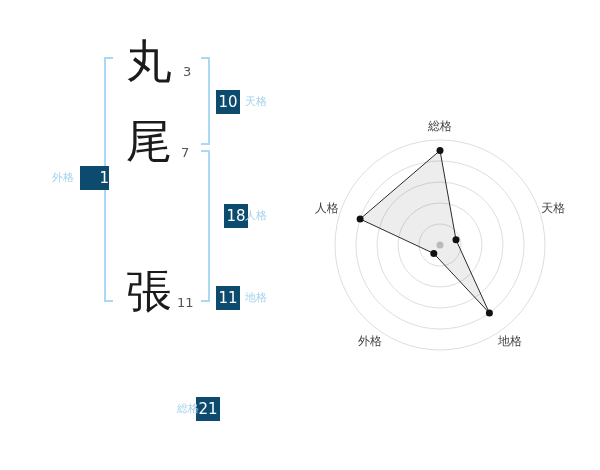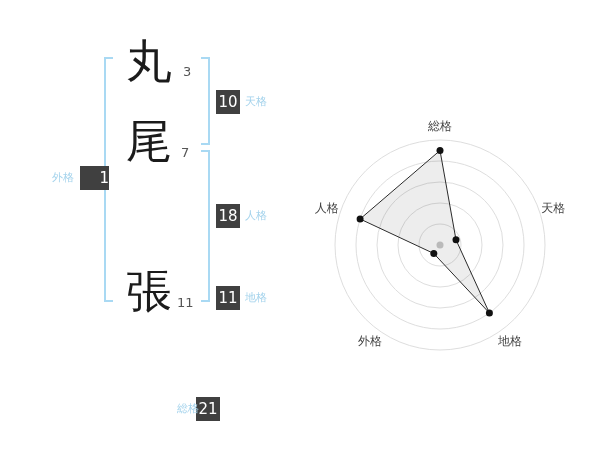--- a/index.html
+++ b/index.html
@@ -10,21 +10,21 @@
   }
   .kanji {
     position:absolute; font-size:46px; line-height:1; color:#1b1b1b;
     font-family:"DejaVu Serif", serif;
   }
   .strokes {
     position:absolute; font-size:13px; color:#555;
     font-family:"DejaVu Sans", sans-serif;
   }
   .badge {
-    position:absolute; width:24px; height:24px; background:#404040;
+    position:absolute; width:24px; height:24px; background:#0c4a6e;
     color:#fff; font-size:15px; display:flex; align-items:center;
     justify-content:center; font-family:"DejaVu Sans", sans-serif;
   }
   .kaku-label {
     position:absolute; font-size:11px; color:#a4d3ec; line-height:12px;
   }
   .bracket { position:absolute; }
   .bracket.open-right {
     border-left:2px solid #a9d9f3; border-top:2px solid #a9d9f3;
     border-bottom:2px solid #a9d9f3;
@@ -52,21 +52,21 @@
   <span class="strokes" style="left:181px; top:145px;">7</span>
 
   <span class="kanji" style="left:126px; top:268px;">張</span>
   <span class="strokes" style="left:177px; top:295px;">11</span>
 
   <div class="bracket open-left" style="left:201px; top:57px; width:9px; height:88px;"></div>
   <div class="badge" style="left:216px; top:90px;">10</div>
   <span class="kaku-label" style="left:245px; top:96px;">天格</span>
 
   <div class="bracket open-left" style="left:201px; top:150px; width:9px; height:152px;"></div>
-  <div class="badge" style="left:216px; top:204px;">18</div>
+  <div class="badge" style="left:224px; top:204px;">18</div>
   <span class="kaku-label" style="left:245px; top:210px;">人格</span>
 
   <div class="badge" style="left:216px; top:286px;">11</div>
   <span class="kaku-label" style="left:245px; top:292px;">地格</span>
 
   <div class="badge" style="left:148px; top:397px;margin-left:48px;">21</div>
   <span class="kaku-label" style="left:177px; top:403px;">総格</span>
 
   <div class="radar-wrap">
     <svg id="radar-svg" width="264" height="264" viewBox="0 0 264 264">

